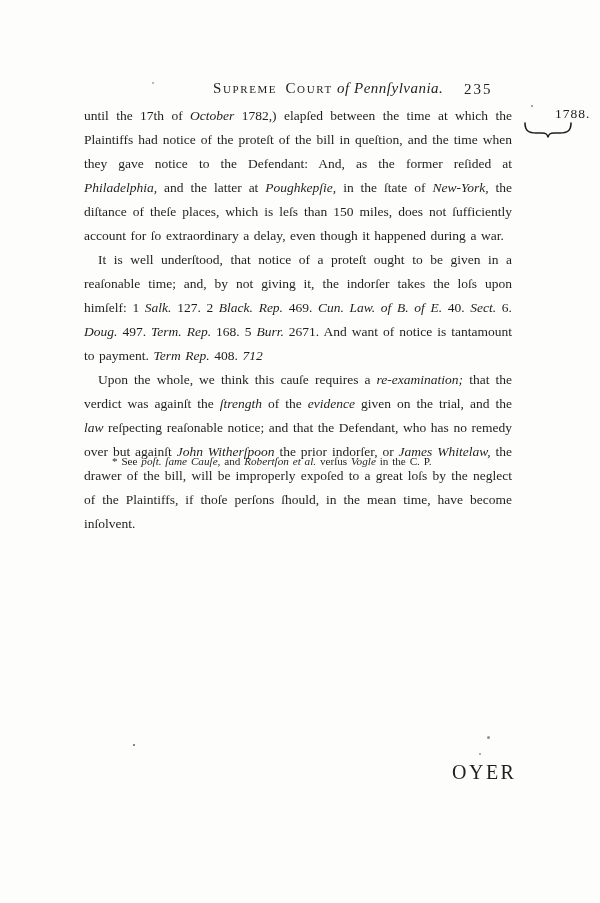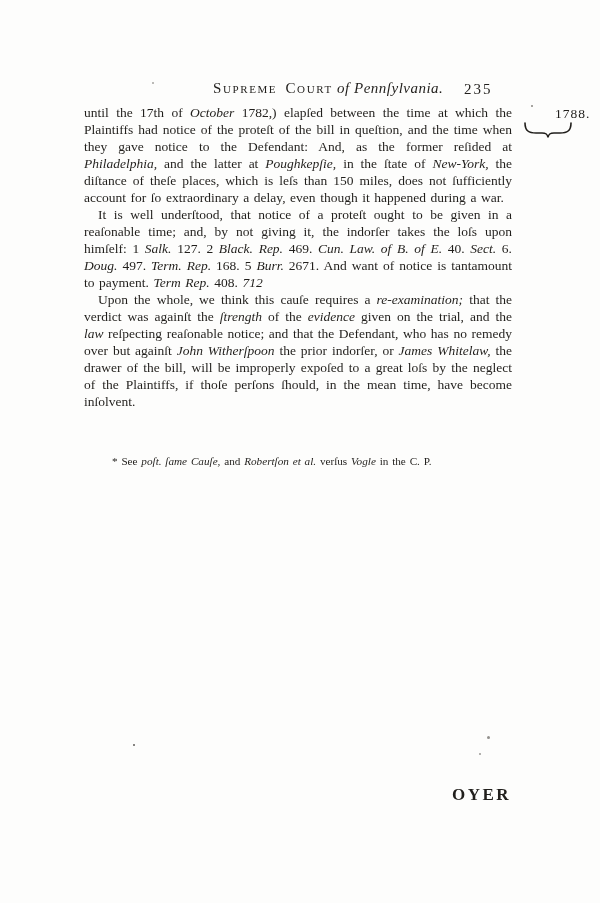--- a/index.html
+++ b/index.html
@@ -54,21 +54,21 @@
   
   .textblock {
     position: absolute;
     top: 104px;
     left: 84px;
     width: 428px;
   }
   p.para {
     margin: 0;
     font-size: 13.5px;
-    line-height: 17px;
+    line-height: 24px;
     text-align: justify;
     word-spacing: 1.2px;
   }
   p.para.indent { text-indent: 14px; }
   p.para i { font-style: italic; }
 
   .decree {
     margin: 1px 0 0 0;
     padding-left: 82px;
     font-size: 13.8px;
@@ -85,24 +85,24 @@
     font-size: 11.2px;
     line-height: 13px;
     word-spacing: 1px;
     margin-top: 36px;
   }
   .footnote i { font-style: italic; }
 
   
   .catchword {
     position: absolute;
-    top: 785px;
+    top: 761px;
     left: 452px;
-    font-size: 17px;
-    font-weight: bold;
+    font-size: 20px;
+    font-weight: normal;
     letter-spacing: 2.5px;
   }
 
   
   .speck {
     position: absolute;
     background: #3a3631;
     border-radius: 50%;
     width: 2px;
     height: 2px;

